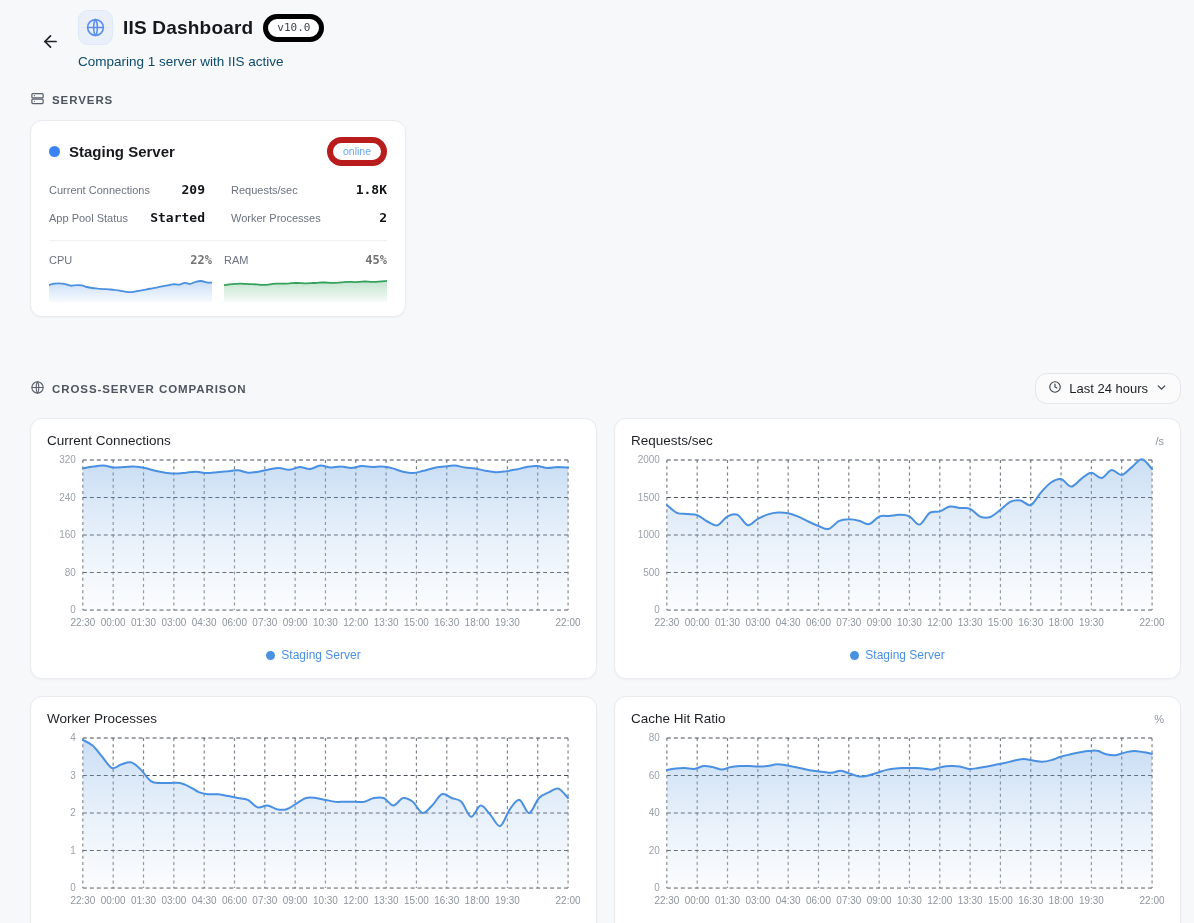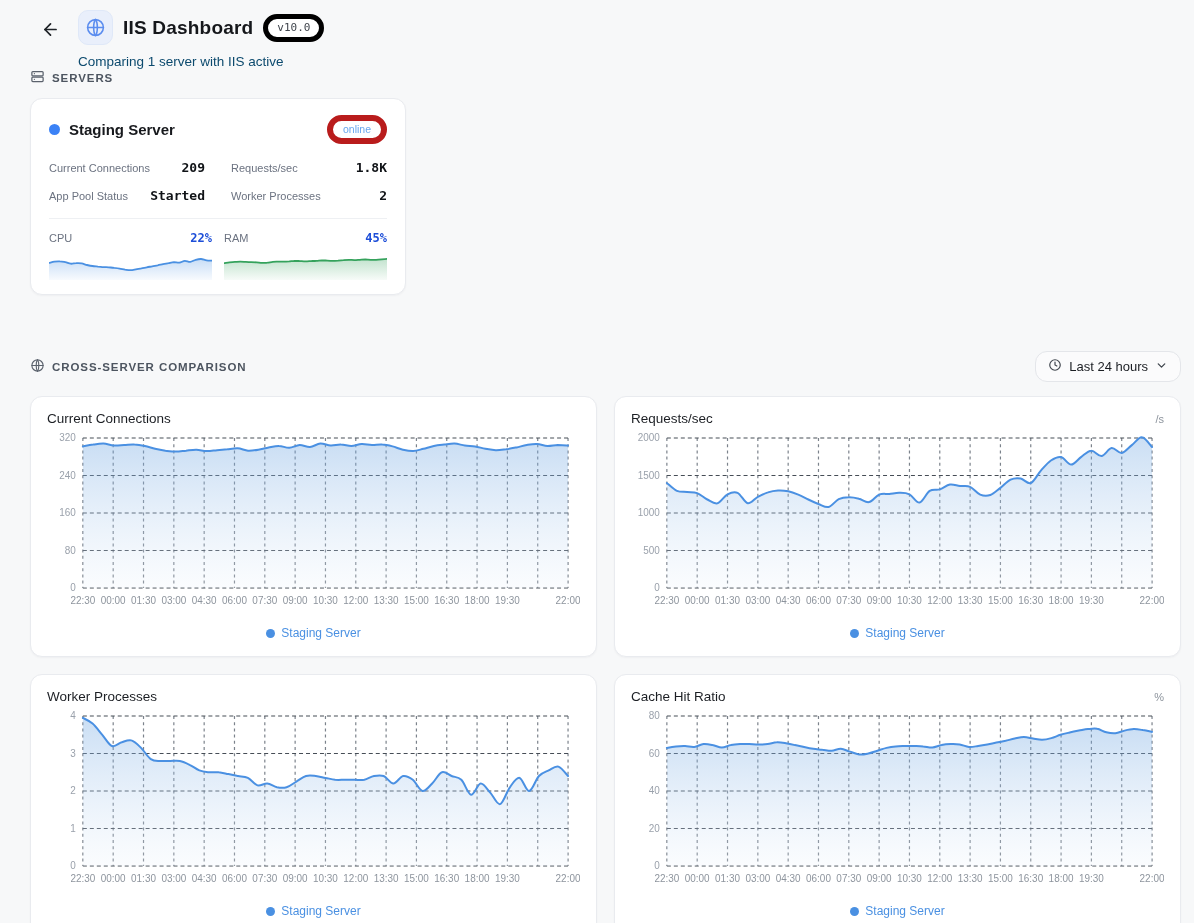--- a/index.html
+++ b/index.html
@@ -8,21 +8,21 @@
     background: #f7f8f9;
     font-family: "Liberation Sans", sans-serif;
     color: #17191d;
     overflow: hidden;
   }
   .mono { font-family: "DejaVu Sans Mono", monospace; }
 
   .page { padding: 10px 13px 0 30px; }
 
   
-  .header { display: flex; align-items: flex-start; }
+  .header { display: flex; align-items: center; }
   .back-btn {
     background: none; border: none; cursor: pointer;
     width: 28px; height: 28px; margin: 7px 14px 0 6px;
     display: flex; align-items: center; justify-content: center;
     color: #1f2328;
   }
   .app-icon-box {
     width: 35px; height: 35px; border-radius: 10px;
     background: #e9effb; border: 1px solid #dfe8f8;
     display: flex; align-items: center; justify-content: center;
@@ -37,21 +37,21 @@
   }
   .subtitle { margin-top: 9px; font-size: 13.5px; color: #0c4a6e; }
 
   
   .section-label {
     display: flex; align-items: center; gap: 7px;
     font-size: 11.5px; font-weight: 700; letter-spacing: .08em;
     color: #4d5560; text-transform: uppercase;
   }
   .section-label svg { color: #5b626d; }
-  .servers-section { }
+  .servers-section { margin-top: 22px; }
 
   
   .server-card {
     margin-top: 12px; width: 376px;
     background: #fff; border: 1px solid #e9ebef; border-radius: 12px;
     box-shadow: 0 1px 2px rgba(16,24,40,.04);
     padding: 16px 18px 14px;
   }
   .server-card-head { display: flex; align-items: center; justify-content: space-between; }
   .server-name-wrap { display: flex; align-items: center; gap: 9px; }
@@ -66,21 +66,21 @@
     margin-top: 16px;
     display: grid; grid-template-columns: 1fr 1fr; column-gap: 26px; row-gap: 13px;
   }
   .stat-row { display: flex; align-items: baseline; justify-content: space-between; }
   .stat-label { font-size: 11px; color: #6b7280; }
   .stat-value { font-size: 13px; font-weight: 700; color: #101317; }
   .card-divider { border: none; border-top: 1px solid #eef0f3; margin: 15px 0 12px; }
   .gauges { display: grid; grid-template-columns: 1fr 1fr; column-gap: 12px; }
   .gauge-head { display: flex; align-items: baseline; justify-content: space-between; margin-bottom: 5px; }
   .gauge-label { font-size: 11px; color: #6b7280; }
-  .gauge-value { font-size: 12px; font-weight: 700; color: #1d4ed8; }
+  .gauge-value { font-size: 12px; font-weight: 700; color: #737373; }
   .sparkline { width: 100%; height: 30px; display: block; }
 
   
   .comparison-row {
     margin-top: 56px;
     display: flex; align-items: center; justify-content: space-between;
   }
   .time-range-btn {
     display: flex; align-items: center; gap: 7px;
     background: #fbfbfc; border: 1px solid #e4e6ea; border-radius: 12px;

